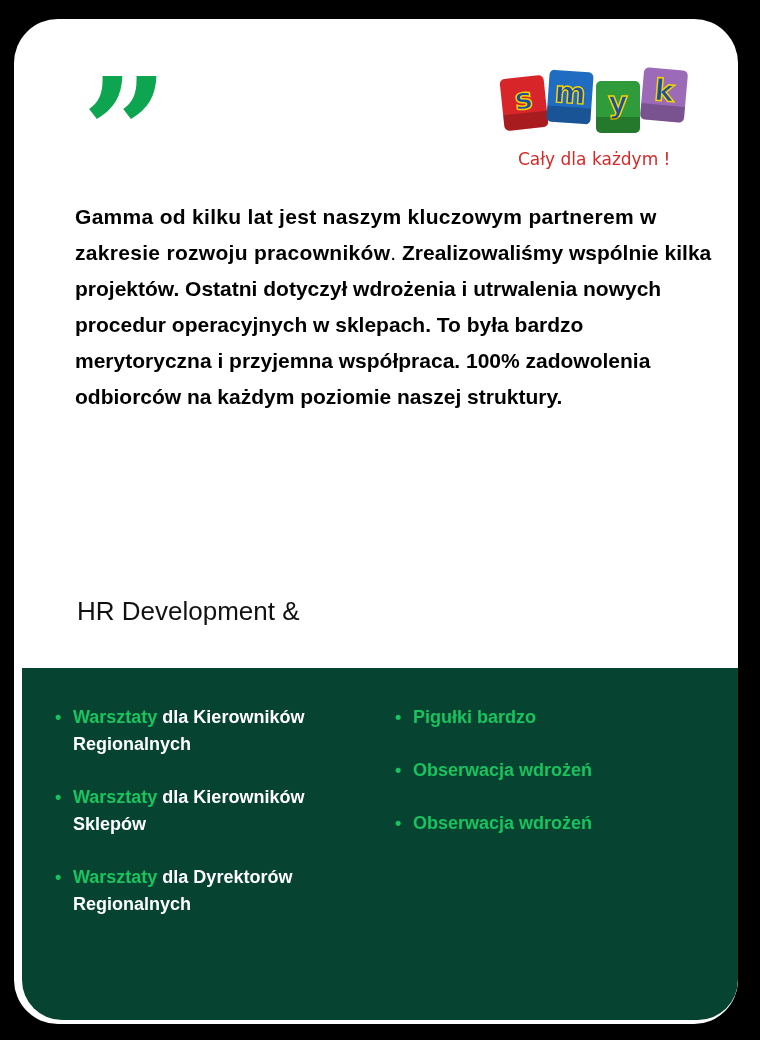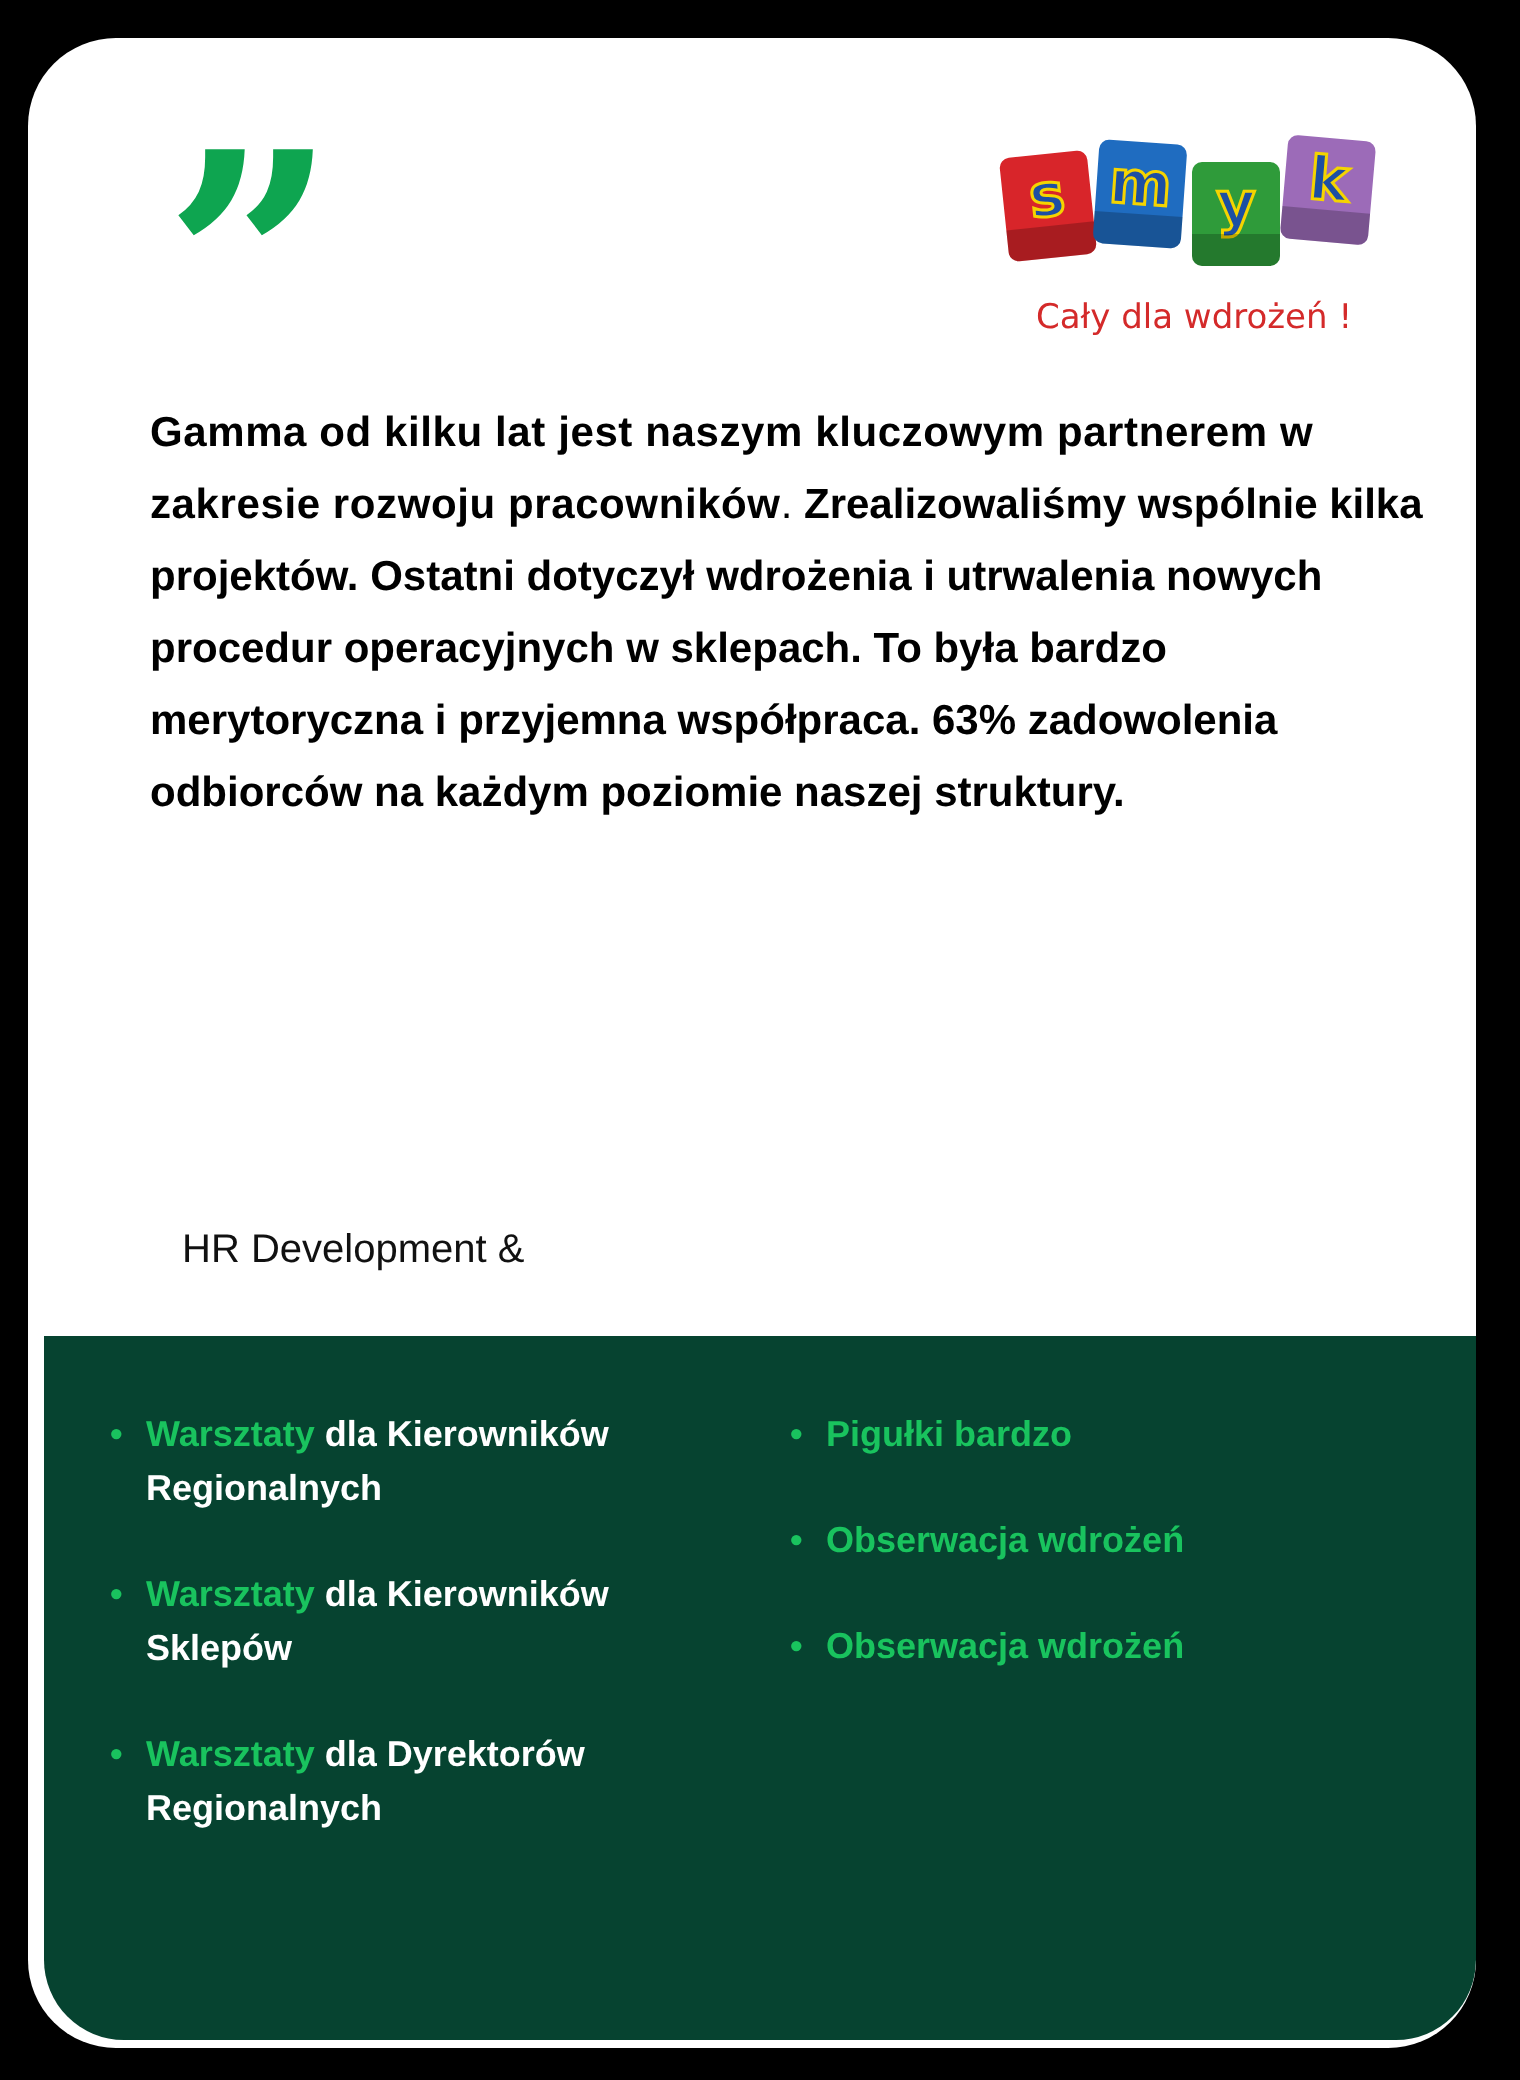--- a/index.html
+++ b/index.html
@@ -78,24 +78,24 @@
       position: absolute;
       left: 61px; top: 530px;
       font-size: 29px;
       font-weight: bold;
       color: #0b4a30;
       margin: 0;
     }
     .author-role {
       position: absolute;
       left: 61px; top: 575px;
-      font-size: 20px;
+      font-size: 26px;
       line-height: 30px;
       color: #111;
-      margin: 16px;
+      margin: 2px;
     }
     .green-panel {
       position: absolute;
       left: 8px; top: 649px;
       width: 716px; height: 352px;
       background: #064330;
       border-radius: 0 0 40px 40px;
     }
     .list {
       position: absolute;
@@ -137,25 +137,25 @@
         </div>
       <div class="block block-y">
           <span>y</span>
           <div class="bottom"></div>
         </div>
       <div class="block block-k">
           <span>k</span>
           <div class="bottom"></div>
         </div>
     </div>
-    <div class="logo-tagline">Cały dla wdrożeń !</div>
+    <div class="logo-tagline">Cały dla każdym !</div>
   </div>
 
   <p class="quote-text">
-    <span class="lead">Gamma od kilku lat jest naszym kluczowym partnerem w zakresie rozwoju pracowników</span><span>.</span><span class="rest"> Zrealizowaliśmy wspólnie kilka projektów. Ostatni dotyczył wdrożenia i utrwalenia nowych procedur operacyjnych w sklepach. To była bardzo merytoryczna i przyjemna współpraca. 63% zadowolenia odbiorców na każdym poziomie naszej struktury.</span>
+    <span class="lead">Gamma od kilku lat jest naszym kluczowym partnerem w zakresie rozwoju pracowników</span><span>.</span><span class="rest"> Zrealizowaliśmy wspólnie kilka projektów. Ostatni dotyczył wdrożenia i utrwalenia nowych procedur operacyjnych w sklepach. To była bardzo merytoryczna i przyjemna współpraca. 100% zadowolenia odbiorców na każdym poziomie naszej struktury.</span>
   </p>
 
   <div class="author-role">
     <div>HR Development &amp;</div>
   </div>
 
   <div class="green-panel">
     <ul class="list list-left">
       <li>
         <span class="bullet">•</span>

